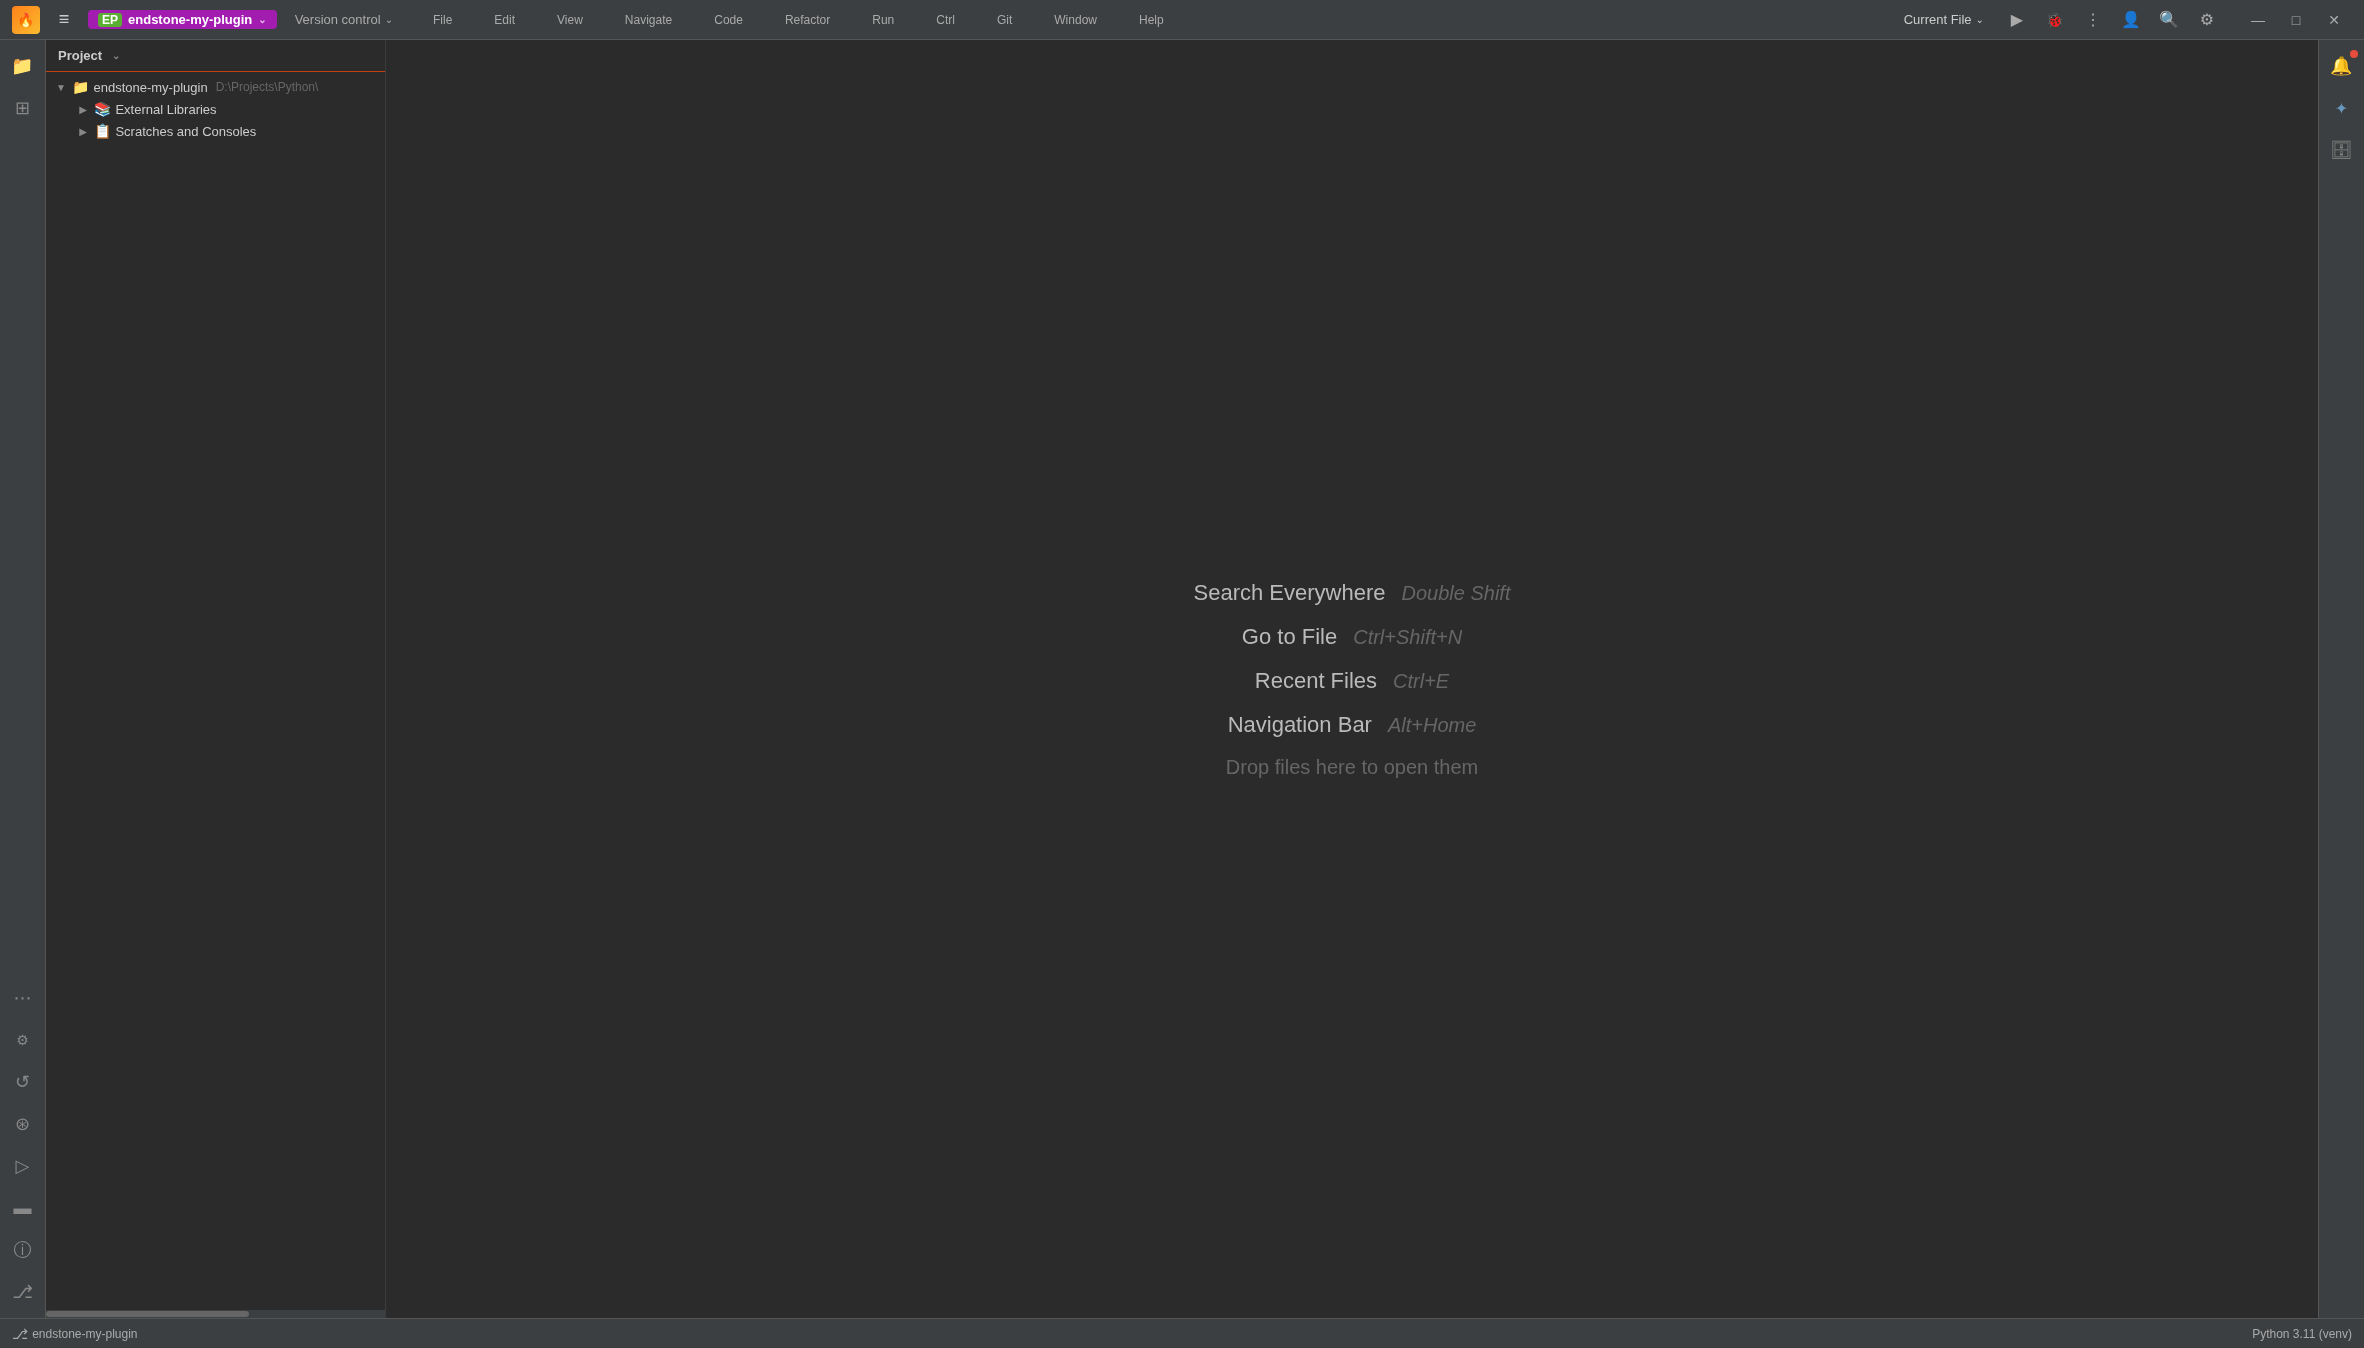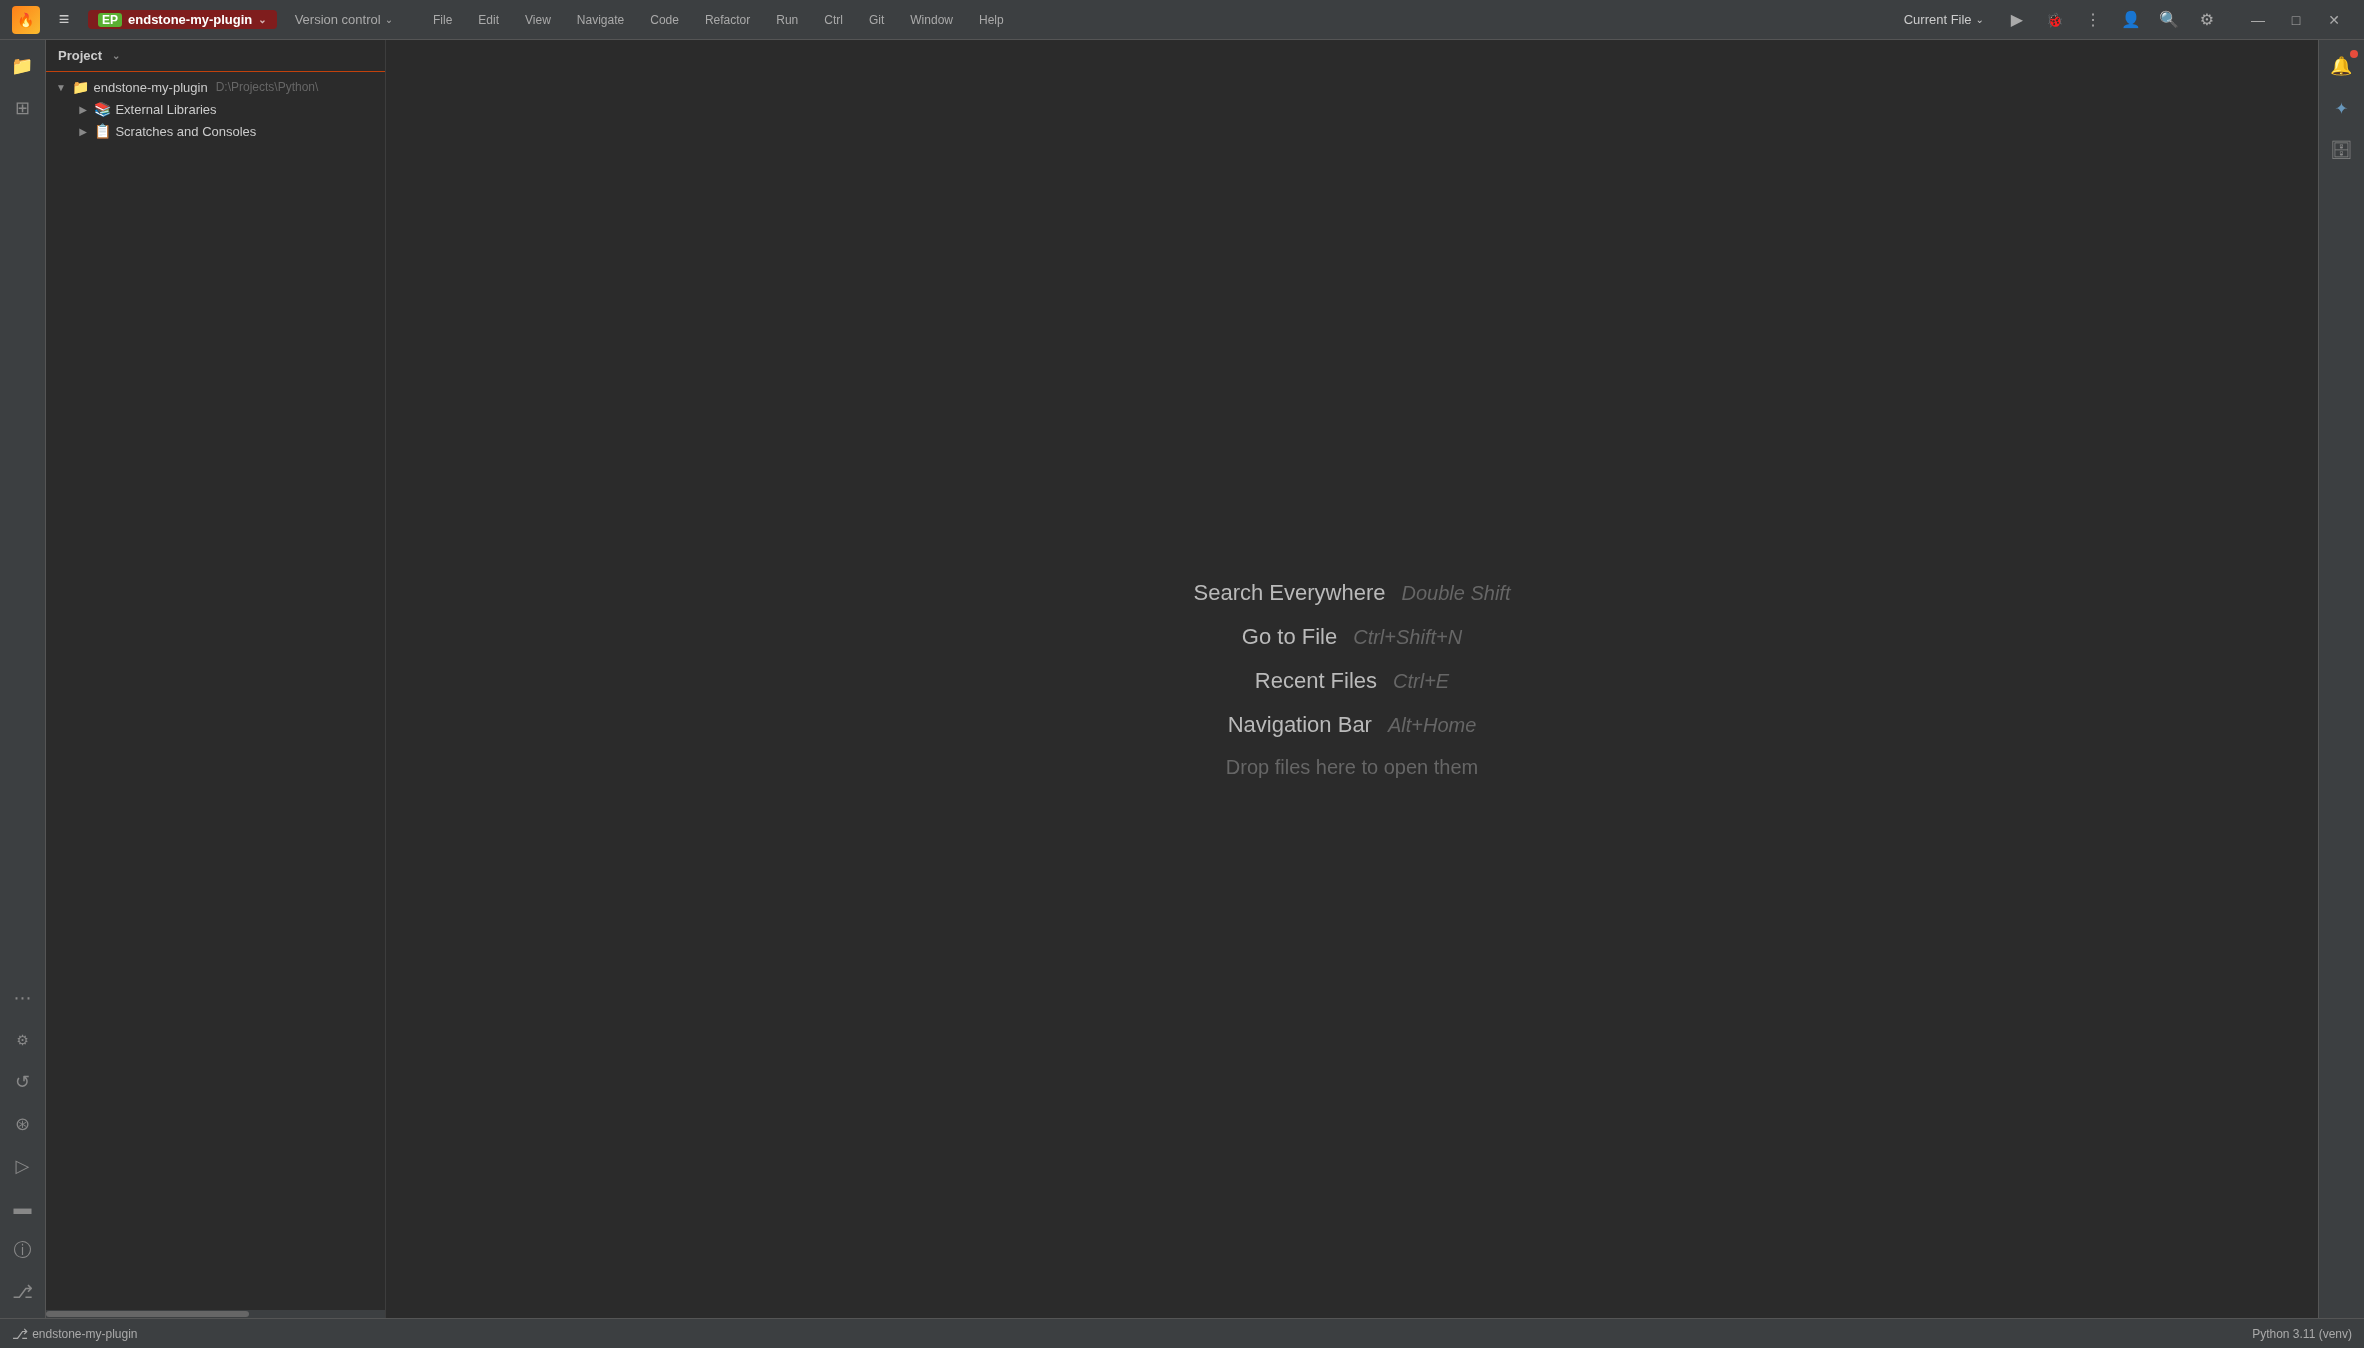--- a/index.html
+++ b/index.html
@@ -47,21 +47,21 @@
       cursor: pointer;
       border-radius: 3px;
       color: #ccc;
       font-size: 18px;
       flex-shrink: 0;
     }
     .titlebar-project-pill {
       display: flex;
       align-items: center;
       gap: 6px;
-      background: #7f1d1d;
+      background: #a21caf;
       color: #fff;
       border-radius: 4px;
       padding: 2px 10px;
       font-size: 13px;
       font-weight: 600;
       cursor: pointer;
     }
     .titlebar-project-pill .proj-abbr {
       background: #5aaf32;
       border-radius: 3px;
@@ -74,21 +74,21 @@
       align-items: center;
       gap: 4px;
       color: #aaa;
       font-size: 13px;
       cursor: pointer;
       padding: 2px 8px;
       border-radius: 3px;
     }
     .titlebar-nav-tabs {
       display: flex;
-      gap: 2px;
+      gap: 18px;
       margin-left: 10px;
     }
     .titlebar-nav-tab {
       font-size: 12px;
       color: #aaa;
       padding: 4px 12px;
       cursor: pointer;
       border-radius: 3px;
     }
     .titlebar-spacer { flex: 1; }

